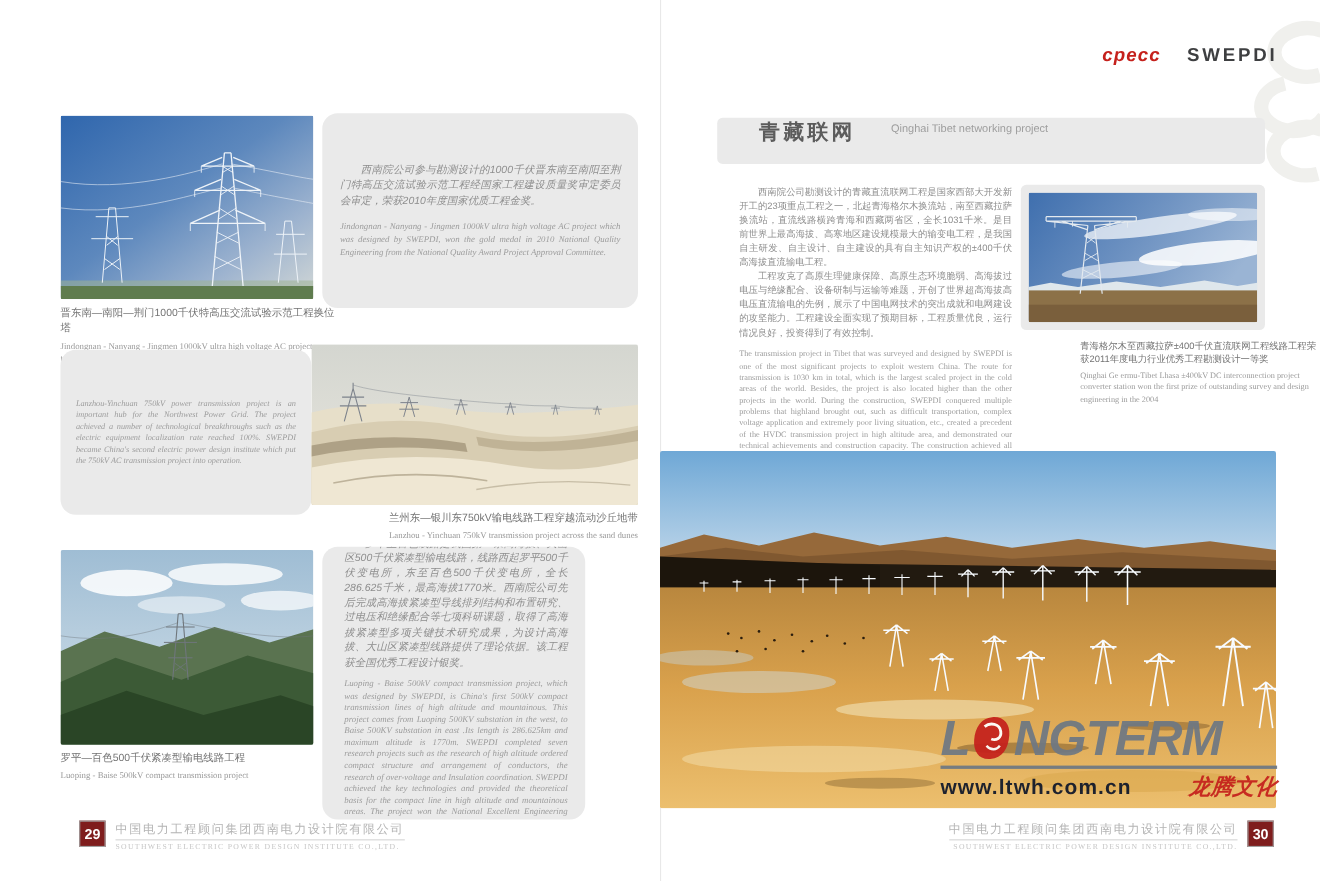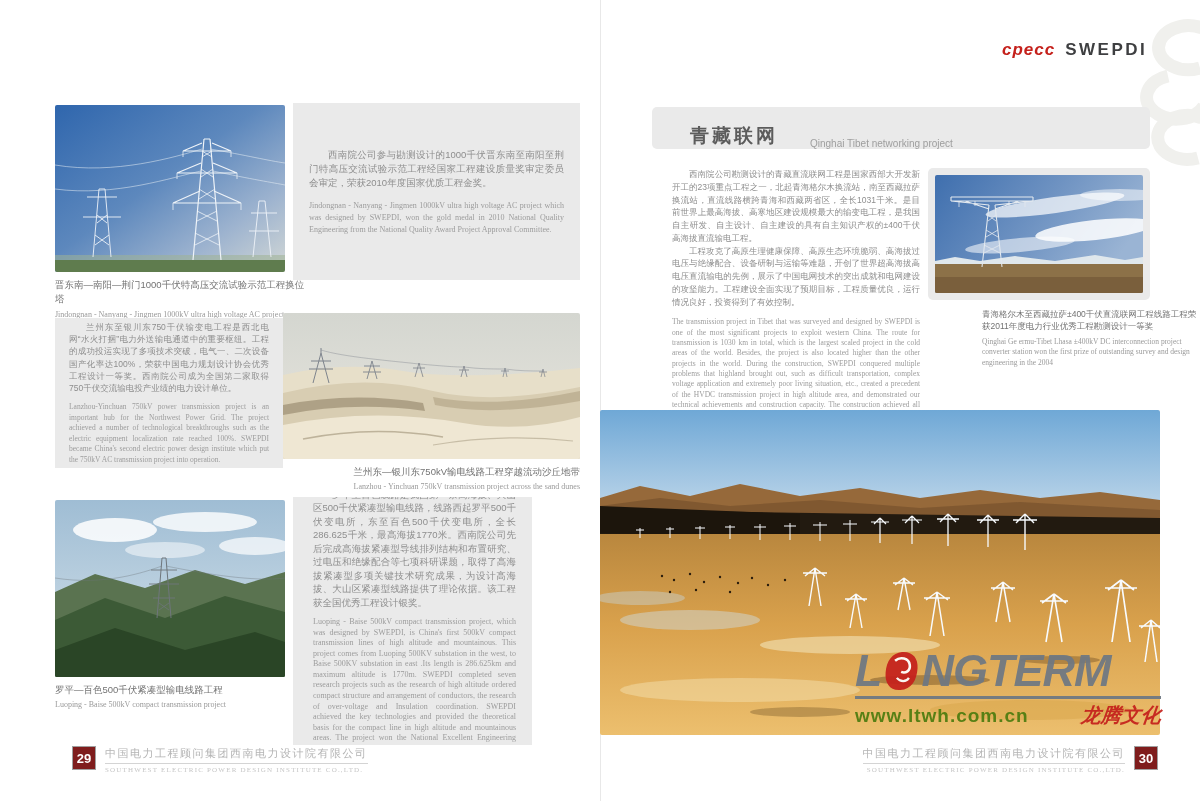--- a/index.html
+++ b/index.html
@@ -5,45 +5,46 @@
   * { margin:0; padding:0; box-sizing:border-box; }
   html,body { background:#ffffff; }
   #page {
     position:relative; width:1200px; height:801px; background:#ffffff;
     overflow:hidden; font-family:"Liberation Sans","DejaVu Sans",sans-serif;
   }
   .abs { position:absolute; }
 
   
   .gbox {
-    background:#eaeaea; border-radius:0; overflow:hidden;
+    background:#eaeaea; border-radius:14px; overflow:hidden;
     display:flex; flex-direction:column; justify-content:center; gap:10px;
     padding:14px 16px;
+    font-style:italic;
   }
   .zh { color:#8e8e8e; text-align:justify; line-height:1.5; }
   .indent { text-indent:2em; }
   .en { font-family:"Liberation Serif","DejaVu Serif",serif; color:#9c9c9c; text-align:justify; }
 
   .photo { overflow:hidden; border-radius:2px; position:absolute; }
   .photo svg { display:block; }
 
   .cap-zh { color:#737373; font-size:9.5px; line-height:1.45; }
   .cap-en { font-family:"Liberation Serif","DejaVu Serif",serif; color:#9a9a9a; font-size:8px; line-height:1.4; }
 
   
   .titlebar {
     left:652px; top:107px; width:498px; height:42px;
     background:#eaeaea; border-radius:5px;
-    display:flex; align-items:flex-end; padding-left:38px;
+    display:flex; align-items:flex-start; padding-left:38px;
   }
   .title-zh { font-size:19px; font-weight:bold; color:#5c5c5c; letter-spacing:3px; }
   .title-en { font-size:10px; color:#9e9e9e; margin-left:32px; padding-top:5px; }
 
   
-  .brandrow { left:1002px; top:40px; display:flex; align-items:baseline; gap:10px; }
+  .brandrow { left:1002px; top:40px; display:flex; align-items:baseline; gap:24px; }
   .cpecc { font-size:17px; font-weight:900; font-style:italic; color:#c5211c; letter-spacing:1px; }
   .swepdi { font-size:17px; font-weight:900; color:#3e3f41; letter-spacing:2.5px; }
 
   
   .pagebadge {
     width:24px; height:24px; background:#7f1d1d; color:#ffffff;
     font-weight:bold; font-size:13px; display:flex; align-items:center; justify-content:center;
     border:1px solid #a0a0a0; flex:0 0 auto;
   }
   .footer { display:flex; gap:9px; align-items:flex-start; }
@@ -51,21 +52,21 @@
   .f-en { font-family:"Liberation Serif","DejaVu Serif",serif; font-size:7px; color:#c6c6c6;
           letter-spacing:1.2px; white-space:nowrap; }
   .f-div { border-top:1px solid #d4d4d4; margin:2px 0 2px 0; }
 
   
   .wm { left:855px; top:648px; width:306px; opacity:.93; z-index:5; }
   .wm-row1 { display:flex; align-items:center; }
   .wm-big { font-size:45px; font-weight:bold; font-style:italic; color:#6e7883; letter-spacing:-1px; line-height:1; }
   .wm-line { height:3px; background:#6e7883; margin-top:3px; }
   .wm-row2 { display:flex; justify-content:space-between; align-items:baseline; margin-top:3px; }
-  .wm-url { font-size:19px; font-weight:bold; color:#4d7c0f; letter-spacing:1px; }
+  .wm-url { font-size:19px; font-weight:bold; color:#0f172a; letter-spacing:1px; }
   .wm-cn { font-size:20px; font-weight:bold; font-style:italic; color:#c5211c; transform:skewX(-6deg); }
 
   .gutter { left:600px; top:0; width:1px; height:801px; background:#e8e8e8; }
 </style>
 </head>
 <body>
 
 <div id="page">
 
   <div class="abs gutter"></div>
@@ -100,21 +101,20 @@
     <div class="cap-zh">晋东南—南阳—荆门1000千伏特高压交流试验示范工程换位塔</div>
     <div class="cap-en" style="margin-top:3px;">Jindongnan - Nanyang - Jingmen 1000kV ultra high voltage AC project transposition tower</div>
   </div>
 
   <div class="abs gbox" style="left:293px; top:103px; width:287px; height:177px;">
     <div class="zh indent" style="font-size:9.5px;">西南院公司参与勘测设计的1000千伏晋东南至南阳至荆门特高压交流试验示范工程经国家工程建设质量奖审定委员会审定，荣获2010年度国家优质工程金奖。</div>
     <div class="en" style="font-size:8px; line-height:1.45;">Jindongnan - Nanyang - Jingmen 1000kV ultra high voltage AC  project which was designed by SWEPDI, won the gold medal in 2010 National Quality Engineering from the National Quality Award Project Approval Committee.</div>
   </div>
 
   <div class="abs gbox" style="left:55px; top:318px; width:228px; height:150px; padding:12px 14px; gap:8px;">
-    <div class="zh indent" style="font-size:8.5px; line-height:1.45;">兰州东至银川东750千伏输变电工程是西北电网“水火打捆”电力外送输电通道中的重要枢纽。工程的成功投运实现了多项技术突破，电气一、二次设备国产化率达100%，荣获中国电力规划设计协会优秀工程设计一等奖。西南院公司成为全国第二家取得750千伏交流输电投产业绩的电力设计单位。</div>
     <div class="en" style="font-size:7.5px; line-height:1.4;">Lanzhou-Yinchuan 750kV power transmission project is an important hub for the Northwest Power Grid. The project achieved a number of technological breakthroughs such as the electric equipment localization rate reached 100%. SWEPDI became China's second electric power design institute which put the 750kV AC transmission project into operation.</div>
   </div>
 
   <div class="photo" style="left:283px; top:313px; width:297px; height:146px;">
     <svg width="297" height="146" viewBox="0 0 297 146">
       <defs>
         <linearGradient id="sky2" x1="0" y1="0" x2="0" y2="1">
           <stop offset="0" stop-color="#d4d6d0"></stop>
             <stop offset="1" stop-color="#e8e6de"></stop>
         </linearGradient>

